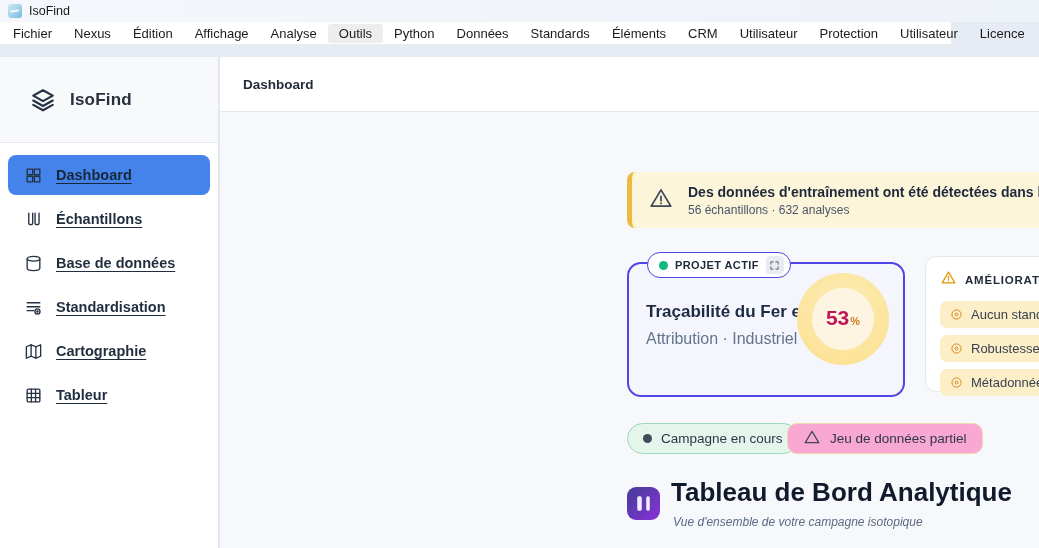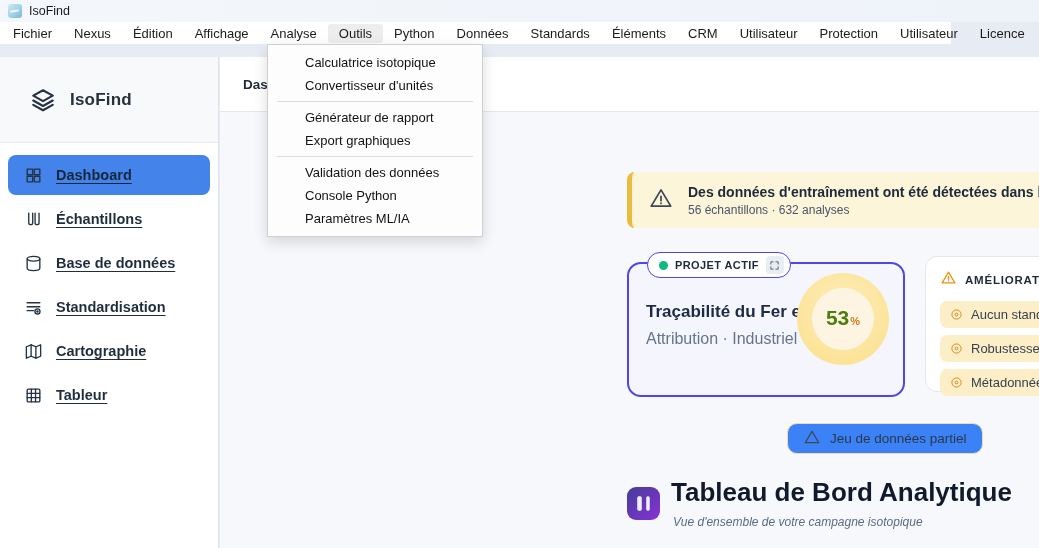--- a/index.html
+++ b/index.html
@@ -61,39 +61,39 @@
   .pbadge .dot { width:9px; height:9px; border-radius:50%; background:#10b981; }
   .pbadge .ptxt { font-size:11px; font-weight:700; color:#1e293b; letter-spacing:.4px; white-space:nowrap; }
   .pbadge .expand { width:18px; height:18px; border-radius:4px; background:#e9ecf1; display:flex; align-items:center; justify-content:center; }
   .pbadge .expand svg { stroke:#2b3443; fill:none; stroke-width:1.6; stroke-linecap:round; }
   .pcard .p-title { position:absolute; left:17px; top:38px; font-size:17px; font-weight:700; color:#1e2a44; white-space:nowrap; }
   .pcard .p-sub { position:absolute; left:17px; top:66px; font-size:16px; color:#64748b; }
   .progress { position:absolute; right:14px; top:9px; width:92px; height:92px; border-radius:50%;
     background:radial-gradient(circle at 50% 38%, #fdedba, #fbdf8a); display:flex; align-items:center; justify-content:center; }
   .progress .inner { width:62px; height:62px; border-radius:50%; background:#fdf5e2;
     display:flex; align-items:baseline; justify-content:center; padding-top:19px; }
-  .progress .pv { font-size:21px; font-weight:800; color:#4d7c0f; line-height:1; }
+  .progress .pv { font-size:21px; font-weight:800; color:#be185d; line-height:1; }
   .progress .pu { font-size:11px; font-weight:700; color:#cf7a1a; margin-left:1px; }
 
   
   .icard { position:absolute; left:925px; top:256px; width:252px; height:136px; background:#fff;
     border:1px solid #e3e8ef; border-radius:12px; padding:12px 14px; }
   .icard .i-head { display:flex; align-items:center; gap:8px; margin-bottom:11px; }
   .icard .i-head svg { stroke:#e8930c; fill:none; stroke-width:1.8; stroke-linejoin:round; stroke-linecap:round; }
   .icard .i-title { font-size:11.5px; font-weight:700; color:#1f2937; letter-spacing:.8px; white-space:nowrap; }
   .i-item { height:27px; background:#fcefc7; border-radius:7px; display:flex; align-items:center; gap:8px;
     padding:0 10px; margin-bottom:7px; }
   .i-item svg { stroke:#d97706; fill:none; stroke-width:1.6; }
   .i-item .i-lbl { font-size:13px; color:#374151; white-space:nowrap; }
 
   
   .pill { position:absolute; top:423px; height:31px; display:flex; align-items:center; gap:9px;
     padding:0 15px; font-size:13.5px; color:#2d3748; white-space:nowrap; }
   .pill-green { left:627px; background:#e4f5ec; border:1px solid #9fd8bc; border-radius:16px; }
-  .pill-amber { left:787px; background:#3b82f6; border:1px solid #f0d9ad; border-radius:10px; }
+  .pill-amber { left:787px; background:#f9a8d4; border:1px solid #f0d9ad; border-radius:10px; }
   .pill .pdot { width:9px; height:9px; border-radius:50%; background:#3f4a5a; }
   .pill svg { stroke:#3d4756; fill:none; stroke-width:1.6; stroke-linejoin:round; stroke-linecap:round; }
 
   
   .ph-icon { position:absolute; left:627px; top:487px; width:33px; height:33px; border-radius:9px;
     background:linear-gradient(135deg,#433e96,#8a30d9); display:flex; align-items:center; justify-content:center; gap:4px; }
   .ph-icon i { display:block; width:4.5px; height:15px; background:#f1f0fa; border-radius:2px; border:1px solid #c9c6e8; }
   .ph-title { position:absolute; left:671px; top:477px; font-size:26px; font-weight:700; color:#101a2b; white-space:nowrap; }
   .ph-sub { position:absolute; left:673px; top:515px; font-size:12px; font-style:italic; color:#5b6b84; white-space:nowrap; }
 
@@ -291,43 +291,36 @@
       </div>
       <div class="i-item">
         <svg width="13" height="13" viewBox="0 0 24 24">
             <circle cx="12" cy="12" r="8.5"></circle>
             <circle cx="12" cy="12" r="2.6"></circle>
           </svg>
         <span class="i-lbl">Métadonnées incomplètes</span>
       </div>
     </div>
 
+    <div class="pill pill-green">
+      <span class="pdot"></span>
+      <span>Campagne en cours</span>
+    </div>
     <div class="pill pill-amber">
       <span>
         <svg width="18" height="18" viewBox="0 0 24 24">
             <path d="M12 4.5 21 19.5 H3 Z"></path>
           </svg>
       </span>
       <span>Jeu de données partiel</span>
     </div>
 
     <div class="ph-icon">
         <i></i>
         <i></i>
       </div>
     <div class="ph-title">Tableau de Bord Analytique</div>
     <div class="ph-sub">Vue d'ensemble de votre campagne isotopique</div>
 
   </div>
 
-  <div class="dropdown">
-    <div class="d-item">Calculatrice isotopique</div>
-    <div class="d-item">Convertisseur d'unités</div>
-    <div class="d-sep"></div>
-    <div class="d-item">Générateur de rapport</div>
-    <div class="d-item">Export graphiques</div>
-    <div class="d-sep"></div>
-    <div class="d-item">Validation des données</div>
-    <div class="d-item">Console Python</div>
-    <div class="d-item">Paramètres ML/IA</div>
-  </div>
 
 </div>
 
 </body></html>

